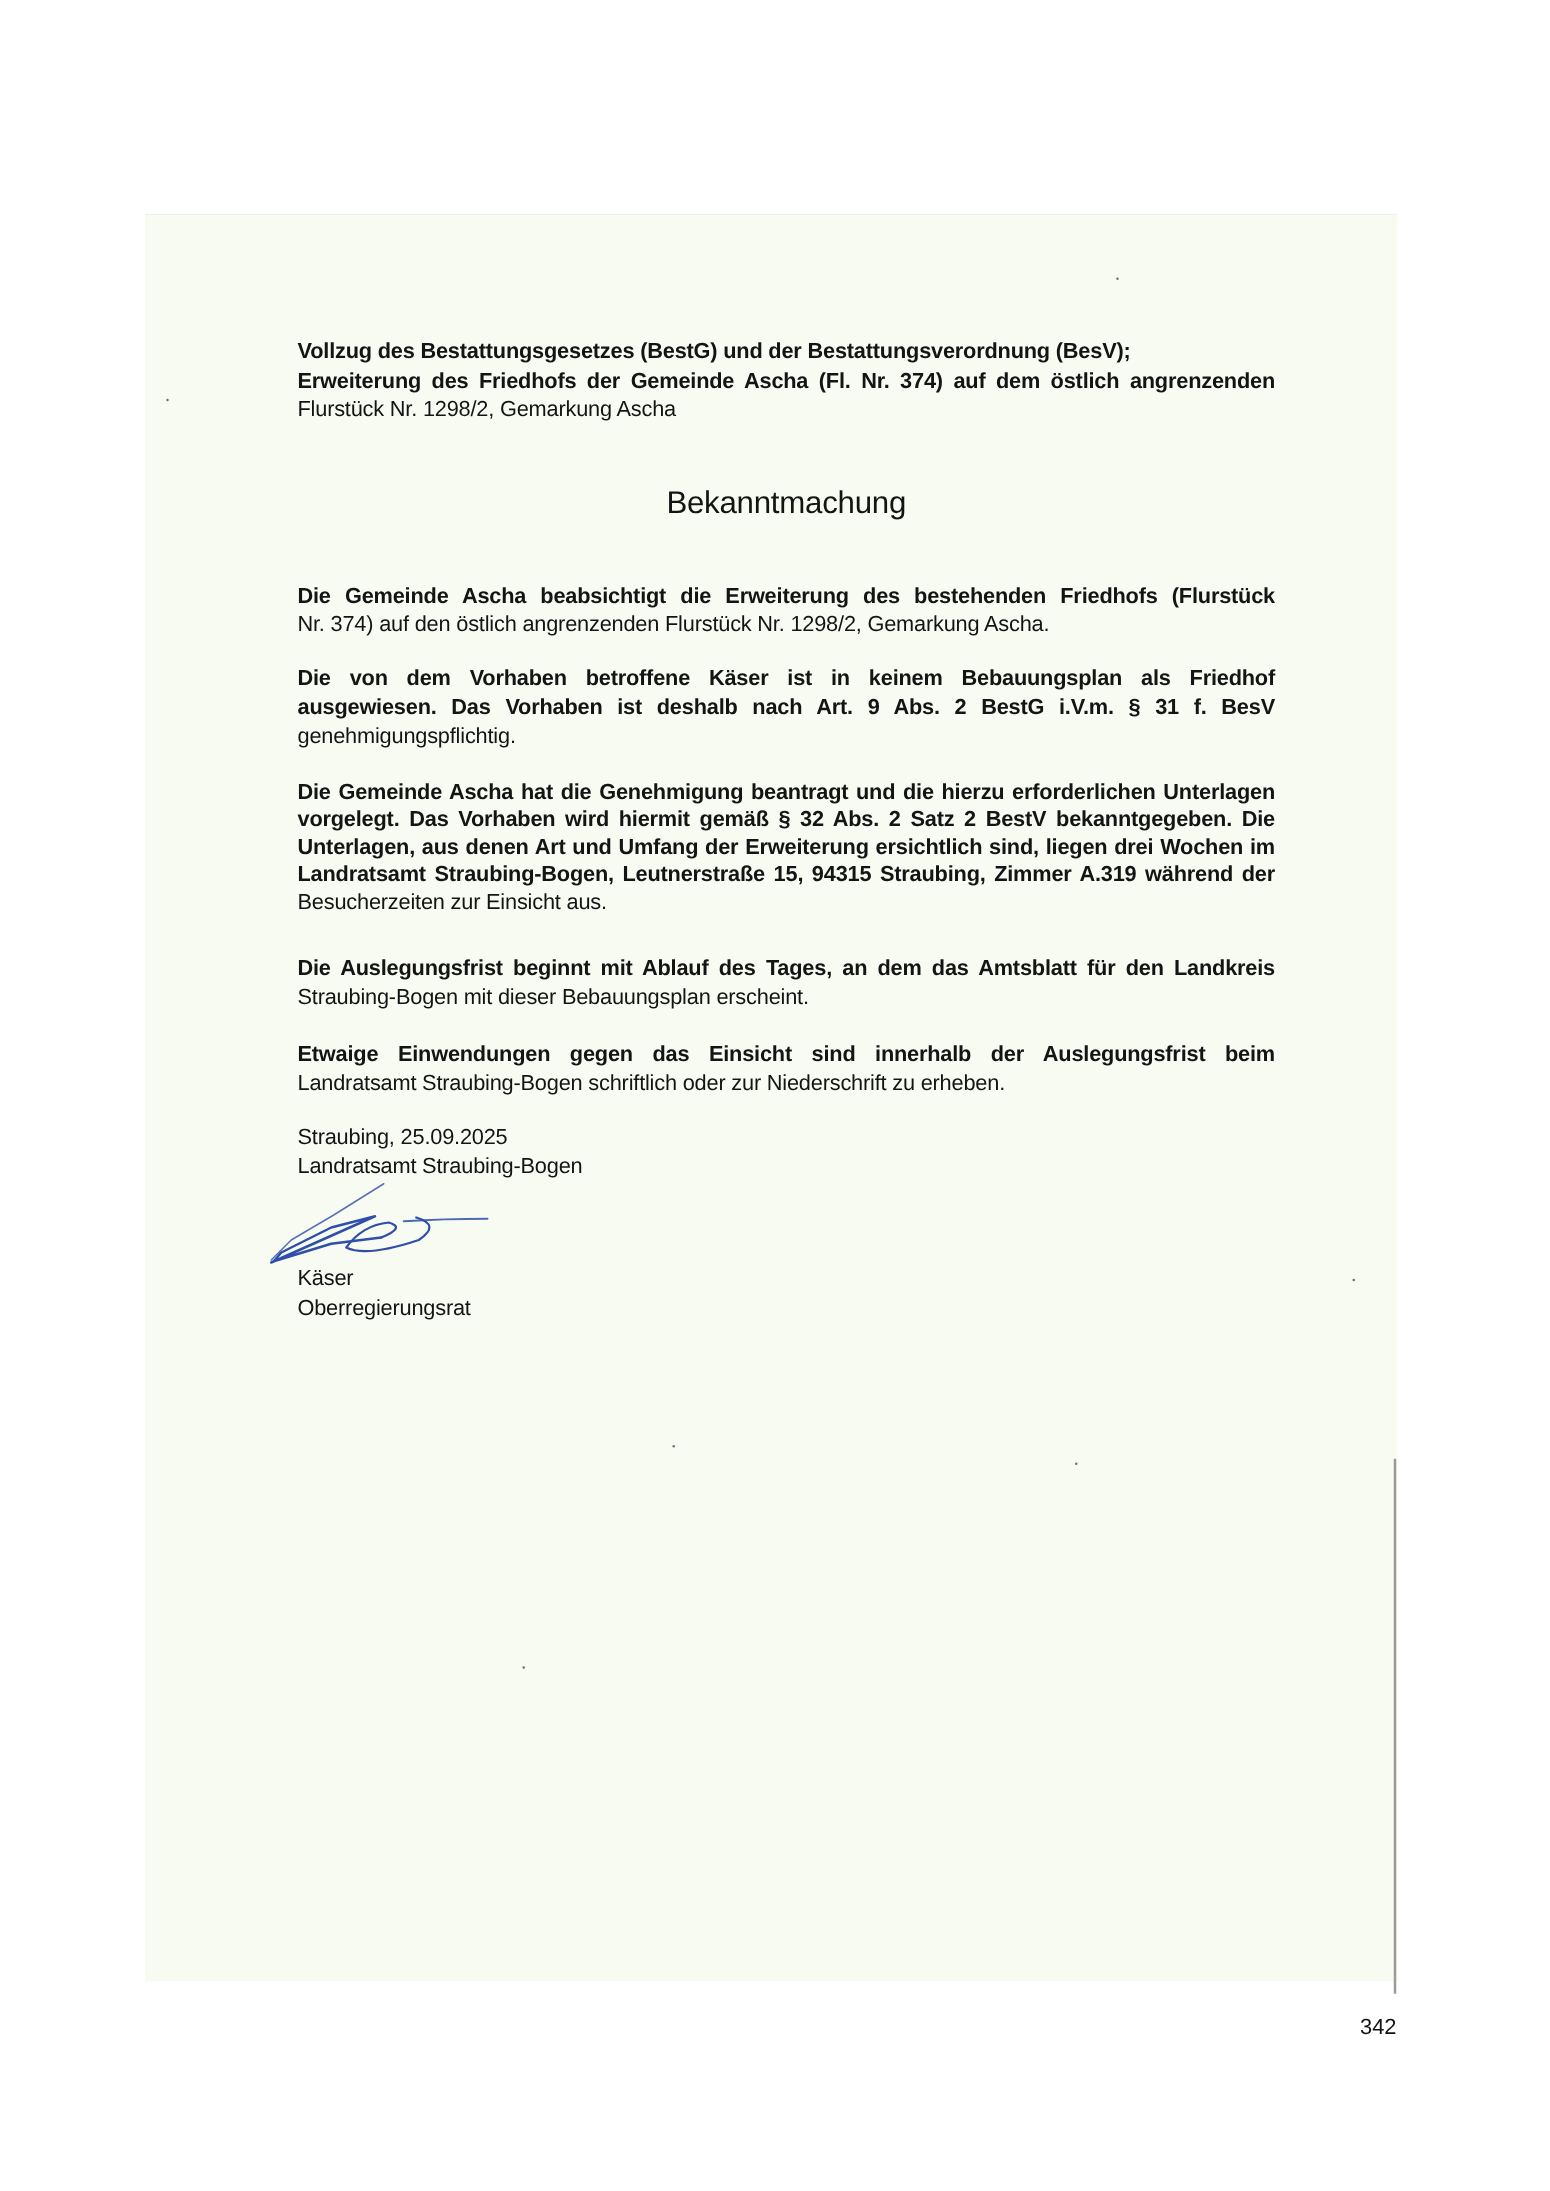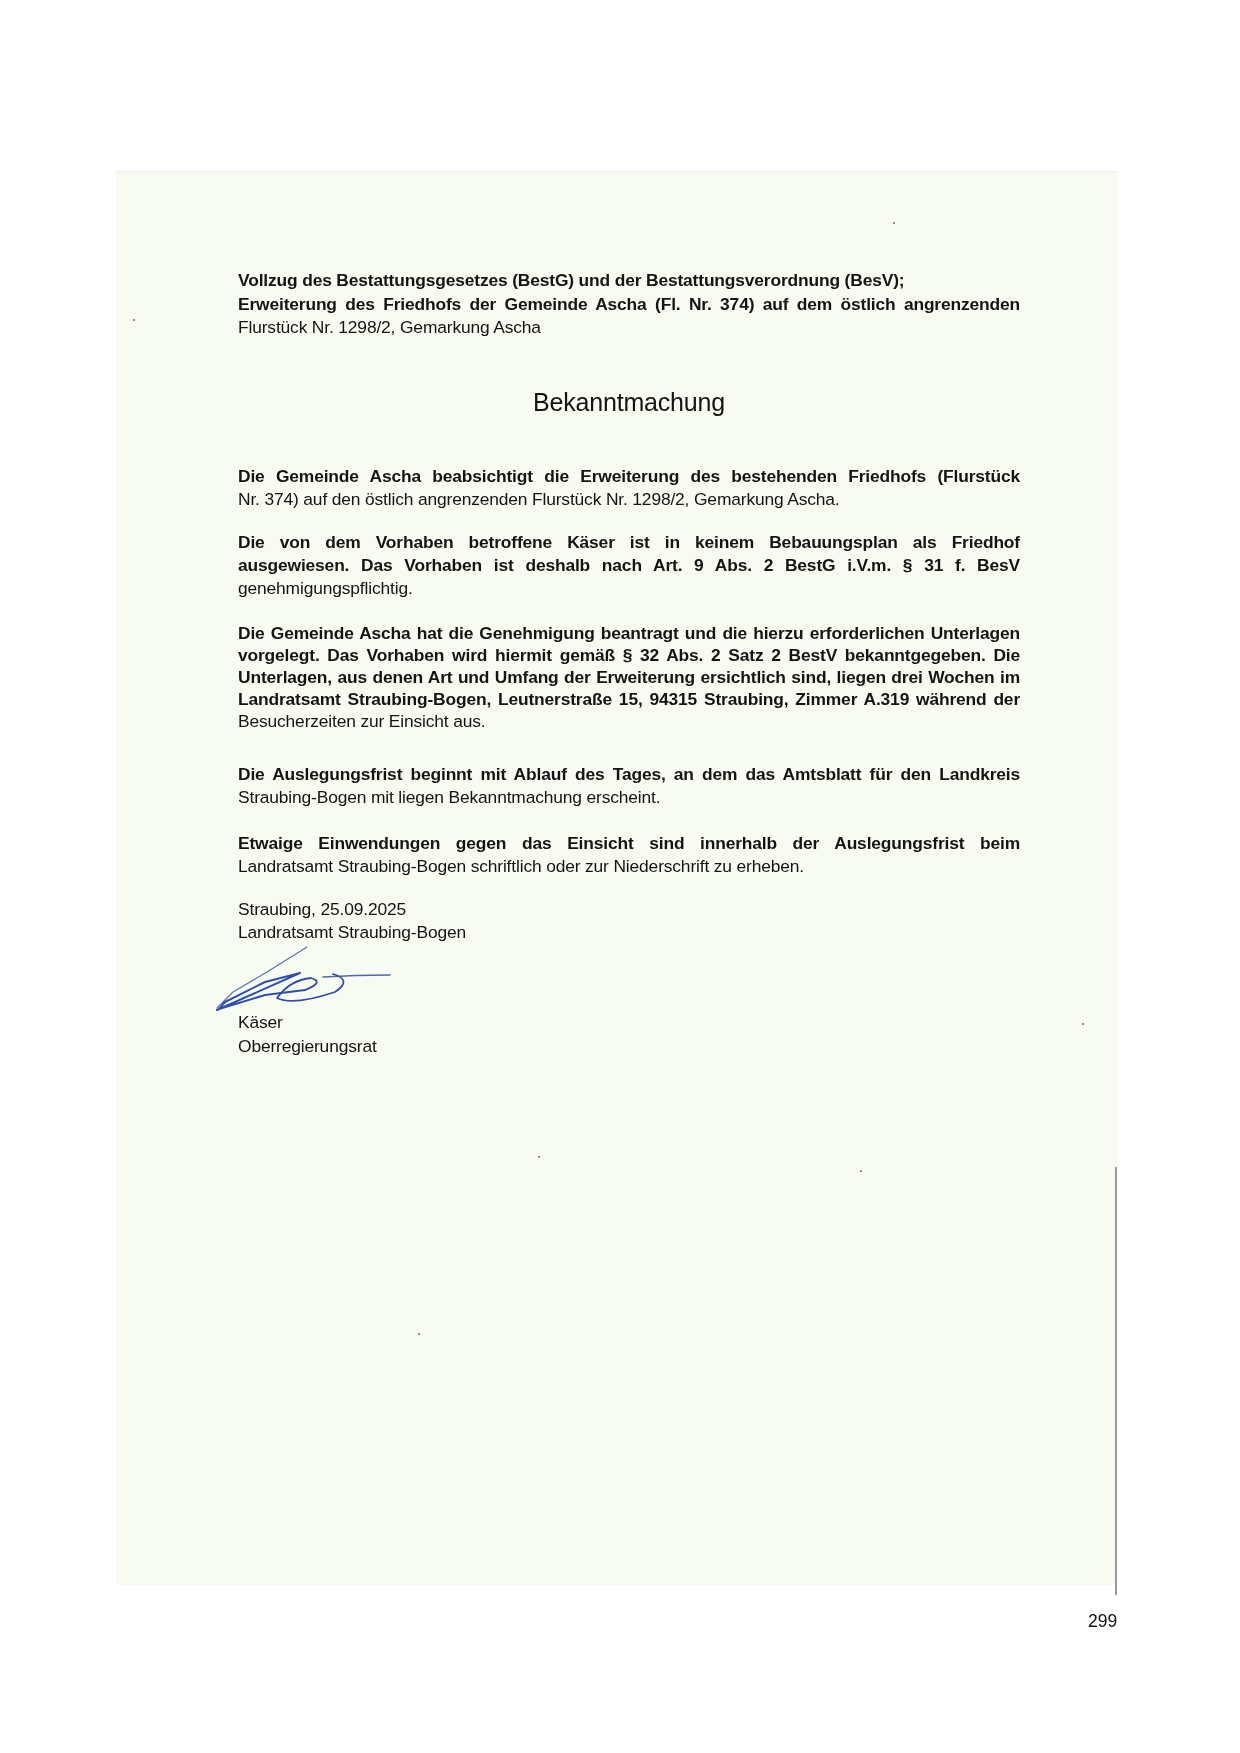--- a/index.html
+++ b/index.html
@@ -72,21 +72,21 @@
   <div>
     <div class="line just" style="top:623px">Die Gemeinde Ascha hat die Genehmigung beantragt und die hierzu erforderlichen Unterlagen</div>
     <div class="line just" style="top:645px">vorgelegt. Das Vorhaben wird hiermit gemäß § 32 Abs. 2 Satz 2 BestV bekanntgegeben. Die</div>
     <div class="line just" style="top:667px">Unterlagen, aus denen Art und Umfang der Erweiterung ersichtlich sind, liegen drei Wochen im</div>
     <div class="line just" style="top:689px">Landratsamt Straubing-Bogen, Leutnerstraße 15, 94315 Straubing, Zimmer A.319 während der</div>
     <div class="line" style="top:711px">Besucherzeiten zur Einsicht aus.</div>
   </div>
 
   <div>
     <div class="line just" style="top:764px">Die Auslegungsfrist beginnt mit Ablauf des Tages, an dem das Amtsblatt für den Landkreis</div>
-    <div class="line" style="top:787px">Straubing-Bogen mit liegen Bekanntmachung erscheint.</div>
+    <div class="line" style="top:787px">Straubing-Bogen mit dieser Bebauungsplan erscheint.</div>
   </div>
 
   <div>
     <div class="line just" style="top:833px">Etwaige Einwendungen gegen das Einsicht sind innerhalb der Auslegungsfrist beim</div>
     <div class="line" style="top:856px">Landratsamt Straubing-Bogen schriftlich oder zur Niederschrift zu erheben.</div>
   </div>
 
   <div>
     <div class="line" style="top:899px">Straubing, 25.09.2025</div>
     <div class="line" style="top:922px">Landratsamt Straubing-Bogen</div>
@@ -97,13 +97,13 @@
 
 <svg class="sig" viewBox="0 0 200 80">
   <g fill="none" stroke="#2f4fa8" stroke-linecap="round" stroke-linejoin="round">
     <path d="M102 7 L62 32 L28 52 L12 68" stroke-width="1.2" opacity="0.8"></path>
     <path d="M12 70 L95 33 L60 42 L20 62 L14 69 L60 55 L100 50" stroke-width="2"></path>
     <path d="M100 50 Q 120 42 106 38 Q 85 40 72 58 Q 88 66 130 52 Q 148 40 128 34" stroke-width="1.8"></path>
     <path d="M118 37 Q 150 35 185 35" stroke-width="1.6" opacity="0.85"></path>
   </g>
 </svg>
 
-<div class="page-num">299</div>
+<div class="page-num">342</div>
 
 </body></html>

